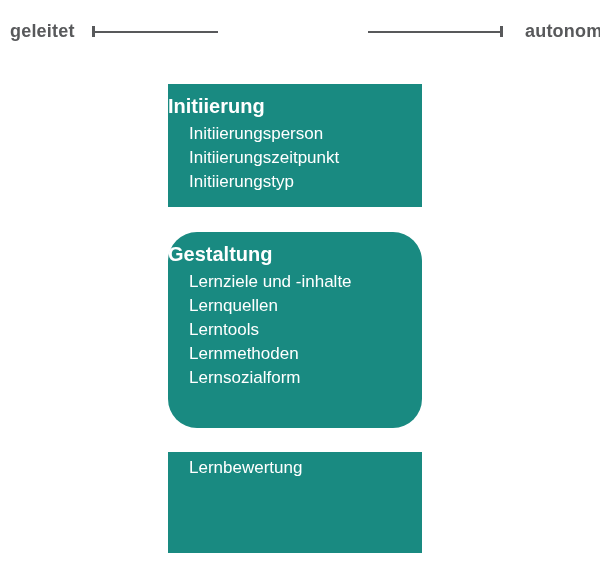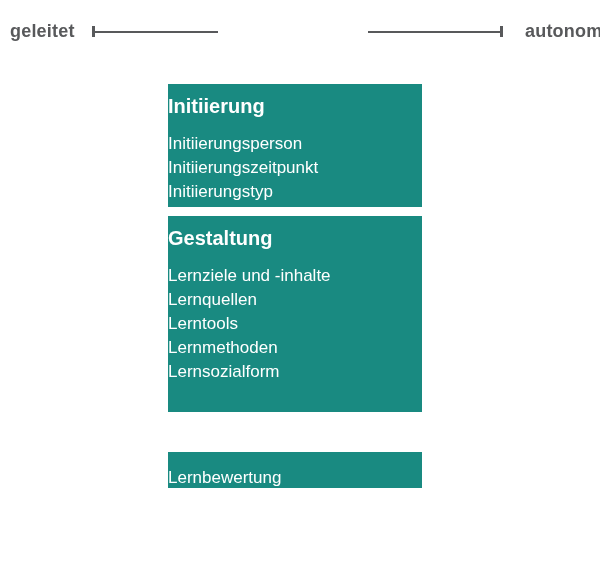--- a/index.html
+++ b/index.html
@@ -3,21 +3,21 @@
 <meta charset="utf-8">
 <style>
   html, body {
     margin: 0;
     padding: 0;
     background: #ffffff;
   }
   .canvas {
     position: relative;
     width: 600px;
-    height: 488px;
+    height: 576px;
     background: var(--bg, #ffffff);
     font-family: "Liberation Sans", sans-serif;
     overflow: hidden;
     text-decoration: underline;
   }
   
   .scale-label {
     position: absolute;
     top: 21px;
     font-size: 18px;
@@ -49,30 +49,31 @@
   .box {
     position: absolute;
     left: 168px;
     width: 254px;
     background: var(--box, #198a81);
     color: var(--boxtext, #ffffff);
     text-align: left;
     box-sizing: border-box;
   }
   .box.box-1 { top: 84px;  height: 123px; }
-  .box.box-2 { top: 216px; height: 196px; }
+  .box.box-2 { top: 232px; height: 196px; border-radius: 29px; }
   .box.box-3 { top: 452px; height: 101px; }
   .box-title {
     margin-top: 10px;
     font-size: 20px;
     line-height: 24px;
     font-weight: bold;
   }
   .box-items {
-    margin-top: 14px;
+    margin-top: 4px;
+    padding-left: 21px;
   }
   .box-item {
     font-size: 17px;
     line-height: 24px;
     font-weight: normal;
     white-space: nowrap;
   }
 </style>
 </head>
 <body>

